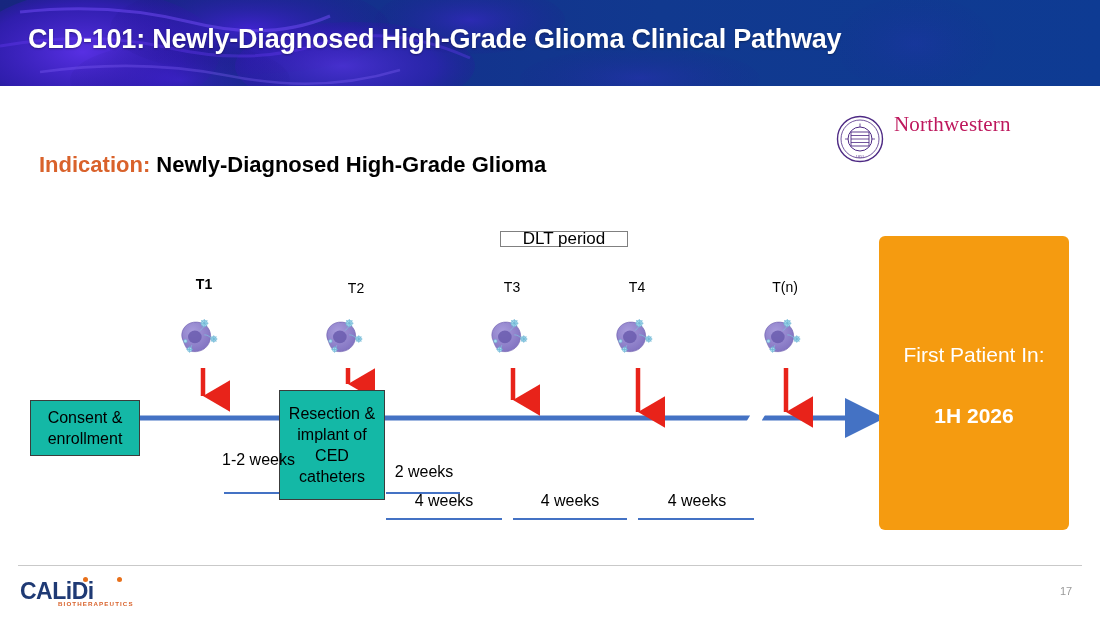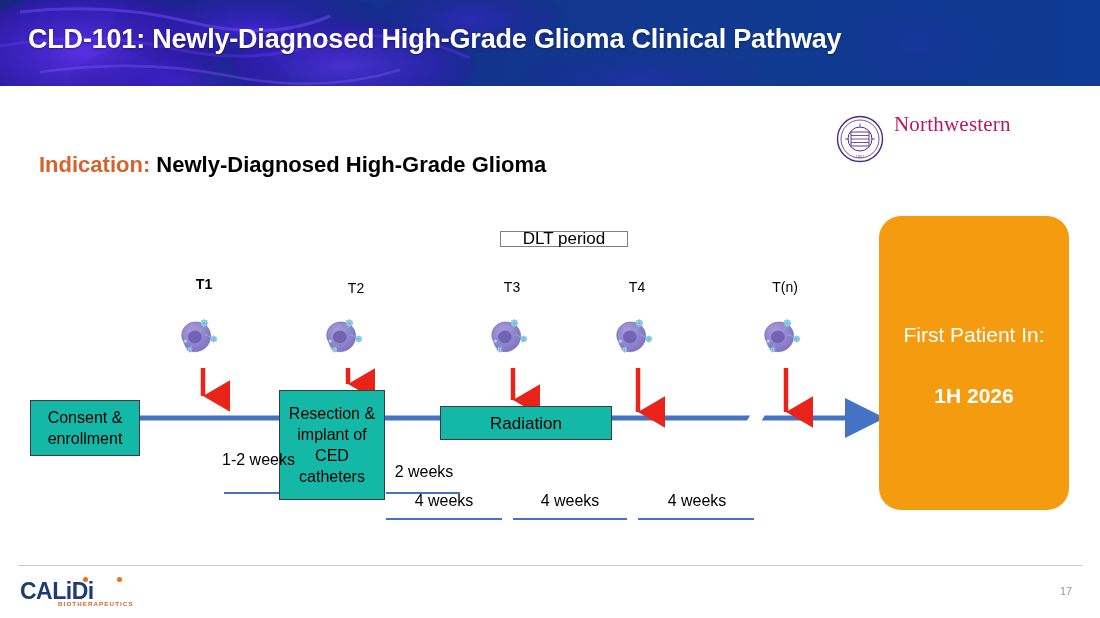--- a/index.html
+++ b/index.html
@@ -73,22 +73,22 @@
 
   .wk {
     position: absolute; font-size: 16px; color: #000; white-space: nowrap;
     text-align: center; z-index: 7;
   }
   .wk.twoline { line-height: 19px; }
   .wkline { position: absolute; height: 1.6px; background: #4472C4; z-index: 5; }
 
   
   .callout {
-    position: absolute; left: 879px; top: 216px; width: 190px; height: 294px;
-    background: #F59B10; border-radius: 22px;
+    position: absolute; left: 879px; top: 236px; width: 190px; height: 294px;
+    background: #F59B10; border-radius: 6px;
     display: flex; flex-direction: column; align-items: center; justify-content: center;
     color: #ffffff;
   }
   .callout-line1 { font-size: 21px; line-height: 31px; text-align: center; }
   .callout-line2 { font-size: 21px; font-weight: bold; margin-top: 34px; }
 
   
   .rule { position: absolute; left: 18px; top: 565px; width: 1064px; height: 1px; background: #C9C9C9; }
   .calidi { position: absolute; left: 20px; top: 578px; width: 120px; height: 32px; }
   .calidi-word {
@@ -243,21 +243,20 @@
   <div class="tlabel bold" style="left:204px; top:276px;">T1</div>
   <div class="tlabel" style="left:347px; top:280px;margin-left:9px;">T2</div>
   <div class="tlabel" style="left:512px; top:279px;">T3</div>
   <div class="tlabel" style="left:637px; top:279px;">T4</div>
   <div class="tlabel" style="left:785px; top:279px;">T(n)</div>
 
   <div class="dlt" style="left:500px; top:231px; width:128px; height:16px;">DLT period</div>
 
   <div class="node small" style="left:30px; top:400px; width:110px; height:56px;">Consent &amp; enrollment</div>
   <div class="node small" style="left:279px; top:390px; width:106px; height:110px;">Resection &amp; implant of CED catheters</div>
-  <div class="node" style="left:440px; top:406px; width:172px; height:34px;">Radiation</div>
 
   <div class="wk twoline" style="left:222px; top:450px; width:62px;">1-2 weeks</div>
   <div class="wkline" style="left:224px; top:492px; width:62px;"></div>
 
   <div class="wk" style="left:388px; top:463px; width:72px;">2 weeks</div>
   <div class="wkline" style="left:386px; top:492px; width:74px;"></div>
 
   <div class="wk" style="left:402px; top:492px; width:84px;">4 weeks</div>
   <div class="wkline" style="left:386px; top:518px; width:116px;"></div>
 

